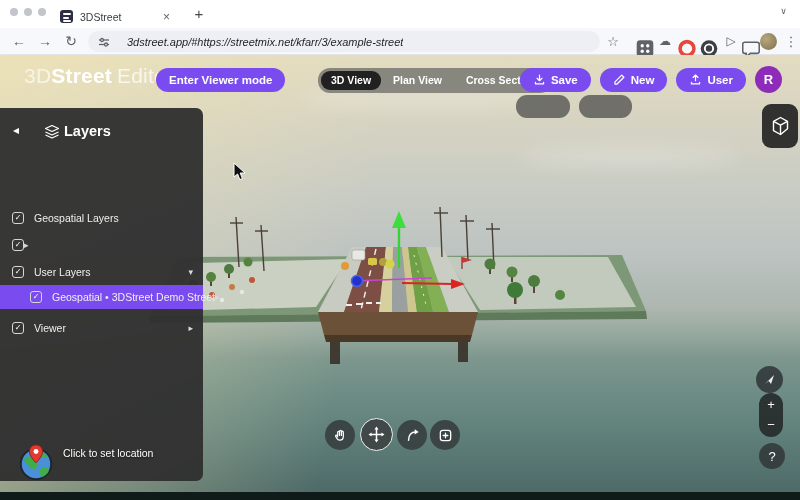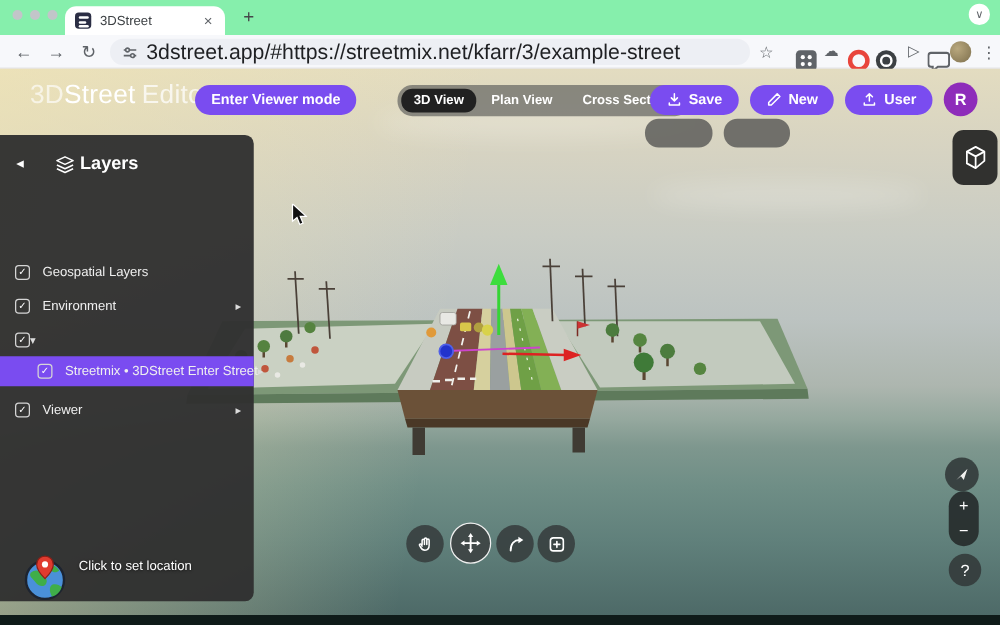--- a/index.html
+++ b/index.html
@@ -1,52 +1,52 @@
 <!DOCTYPE html>
 <html><head>
 <meta charset="utf-8">
 <style>
   * { margin:0; padding:0; box-sizing:border-box; }
   html,body { width:800px; height:500px; }
   body { font-family:"Liberation Sans", sans-serif; overflow:hidden; position:relative; background:#dee1e6; }
   #screen { position:absolute; inset:0; width:800px; height:500px; overflow:hidden; }
 
   
-  .tabstrip { position:absolute; left:0; top:0; width:800px; height:28px; background:#86efac; }
+  .tabstrip { position:absolute; left:0; top:0; width:800px; height:28px; background:#ffffff; }
   .win-dot { position:absolute; top:8px; width:8px; height:8px; border-radius:50%; background:#c2c5c9; }
   .tab { position:absolute; left:52px; top:5px; width:128px; height:23px; background:#ffffff; border-radius:9px 9px 0 0; display:flex; align-items:center; padding:0 8px; }
   .favicon { width:13px; height:13px; background:#2b2e44; border-radius:3px; position:relative; flex:0 0 auto; }
   .favicon span { position:absolute; left:2.5px; top:3px; width:8px; height:2px; background:#fff; border-radius:1px; }
   .favicon span:nth-child(2){ top:6.5px; width:6px; }
   .favicon span:nth-child(3){ top:10px; width:8px; }
   .tab-title { font-size:10.5px; color:#3c4043; margin-left:7px; flex:1; white-space:nowrap; overflow:hidden; }
   .tab-close { font-size:12px; color:#5f6368; cursor:default; padding:0 2px; }
   .newtab-btn { position:absolute; left:190px; top:5px; font-size:15px; color:#45474a; width:18px; height:18px; text-align:center; line-height:18px; }
   .win-chevron { position:absolute; right:8px; top:3px; width:17px; height:17px; background:#fff; border-radius:50%; font-size:9px; color:#5f6368; text-align:center; line-height:17px; }
 
   .chrome-toolbar { position:absolute; left:0; top:28px; width:800px; height:27px; background:#f7f8fb; border-bottom:1px solid #e3e4e8; }
   .nav-ic { position:absolute; top:0; height:27px; line-height:27px; font-size:14px; color:#5f6368; text-align:center; width:22px; }
   .url-pill { position:absolute; left:88px; top:3px; width:512px; height:21px; background:#edeff4; border-radius:11px; display:flex; align-items:center; padding:0 10px; }
-  .url-text { font-size:17px; color:#1f2023; margin-left:7px; white-space:nowrap; overflow:hidden; }
+  .url-text { font-size:11px; color:#1f2023; margin-left:17px; white-space:nowrap; overflow:hidden;font-style:italic; }
   .ext-ic { position:absolute; top:0; height:27px; line-height:27px; font-size:12px; color:#5f6368; text-align:center; width:18px; }
   .chrome-avatar { position:absolute; left:760px; top:5px; width:17px; height:17px; border-radius:50%; background:radial-gradient(circle at 35% 35%, #b9a87e, #7d6f4d); }
 
   
   .app { position:absolute; left:0; top:55px; width:800px; height:445px; overflow:hidden;
     background:
       linear-gradient(100deg, rgba(243,230,178,0.55), rgba(243,230,178,0) 45%),
       linear-gradient(to bottom,#e3dcc0 0%,#d6d3c2 15%,#c9ccc4 30%,#bcc3c1 45%,#adb6af 57%,#95a89e 63%,#7e978e 68%,#6f8e86 75%,#60807b 85%,#4b6765 100%);
   }
   .cloud { position:absolute; background:rgba(255,255,255,0.20); filter:blur(9px); border-radius:50%; }
   .bottom-strip { position:absolute; left:0; top:437px; width:800px; height:8px; background:#0f1b19; }
 
   
   .logo { position:absolute; left:24px; top:9px; font-size:21px; letter-spacing:0.2px; color:#fff; white-space:nowrap; }
   .logo .l1 { font-weight:400; opacity:0.65; }
-  .logo .l2 { font-weight:400; }
+  .logo .l2 { font-weight:700; }
   .logo .l3 { font-weight:300; opacity:0.75; margin-left:5px; }
   .btn-purple { background:#7a4cf0; color:#fff; border:none; border-radius:12px; height:24px; font-family:"Liberation Sans",sans-serif; font-size:11.5px; font-weight:700; display:inline-flex; align-items:center; justify-content:center; padding:0 13px; }
   .enter-viewer { position:absolute; left:156px; top:13px; }
   .seg { position:absolute; left:318px; top:13px; height:25px; background:rgba(112,112,106,0.78); border-radius:12px; display:flex; align-items:center; padding:0 3px; }
   .seg .opt { color:#fff; font-size:10.5px; font-weight:600; padding:0 12px; height:19px; line-height:19px; border-radius:9px; white-space:nowrap; }
   .seg .opt.active { background:#212121; padding:0 10px; }
   .actions { position:absolute; right:18px; top:11px; display:flex; align-items:center; gap:9px; }
   .actions .btn-purple { gap:5px; }
   .actions svg { display:block; }
   .avatar { width:27px; height:27px; border-radius:50%; background:#8e2cba; color:#fff; font-size:13px; font-weight:700; display:flex; align-items:center; justify-content:center; }
@@ -314,30 +314,30 @@
         </svg>
         <div class="sb-title">Layers</div>
       </div>
 
       <div class="layer-row ind0" style="top:98px">
         <div class="cbx">✓</div>
         <div class="layer-label">Geospatial Layers</div>
       </div>
       <div class="layer-row ind0" style="top:125px">
         <div class="cbx">✓</div>
-        <div class="layer-label">Environment</div>
         <div class="layer-chev">▸</div>
       </div>
       <div class="layer-row ind0" style="top:152px">
         <div class="cbx">✓</div>
+        <div class="layer-label">User Layers</div>
         <div class="layer-chev">▾</div>
       </div>
       <div class="layer-row sel ind1" style="top:177px">
         <div class="cbx">✓</div>
-        <div class="layer-label">Streetmix • 3DStreet Enter Street</div>
+        <div class="layer-label">Geospatial • 3DStreet Demo Street</div>
         <div class="layer-chev">▸</div>
       </div>
       <div class="layer-row ind0" style="top:208px">
         <div class="cbx">✓</div>
         <div class="layer-label">Viewer</div>
         <div class="layer-chev">▸</div>
       </div>
     </div>
 
     <svg class="geo" viewBox="0 0 40 40">

